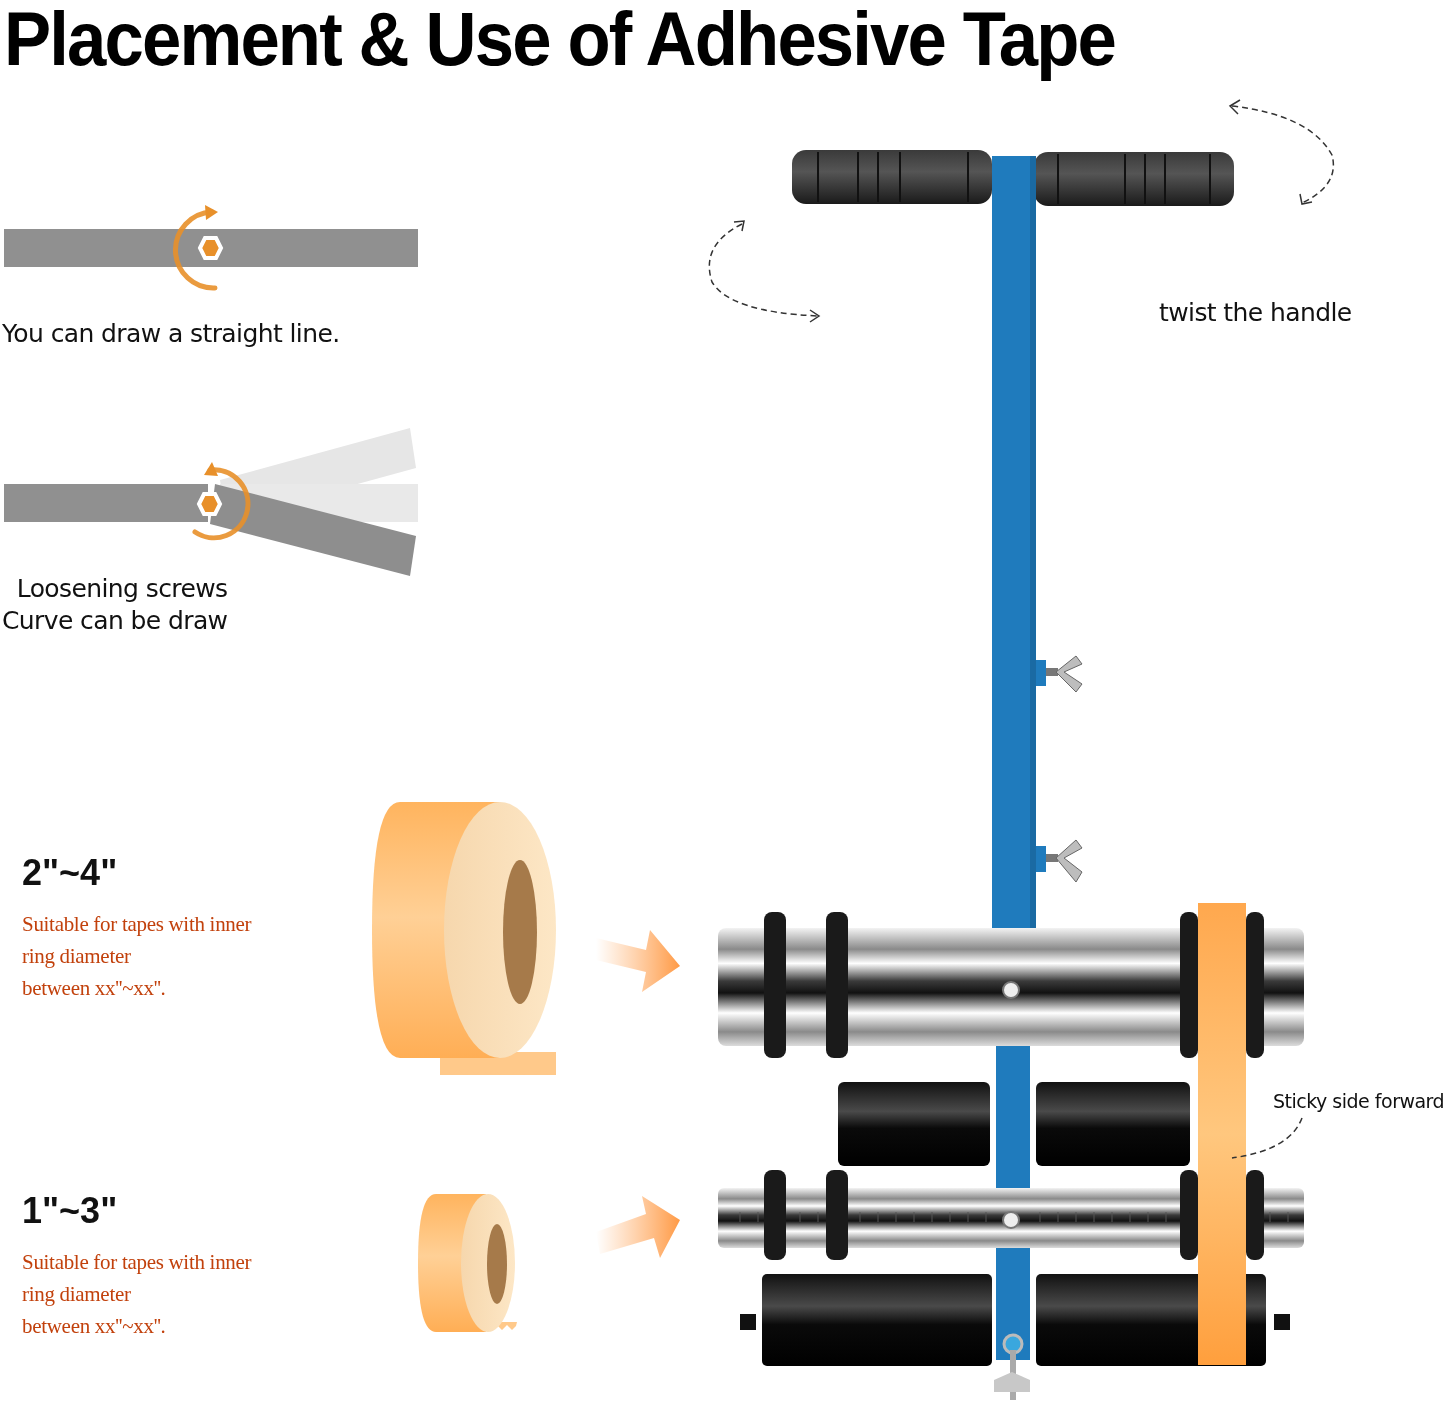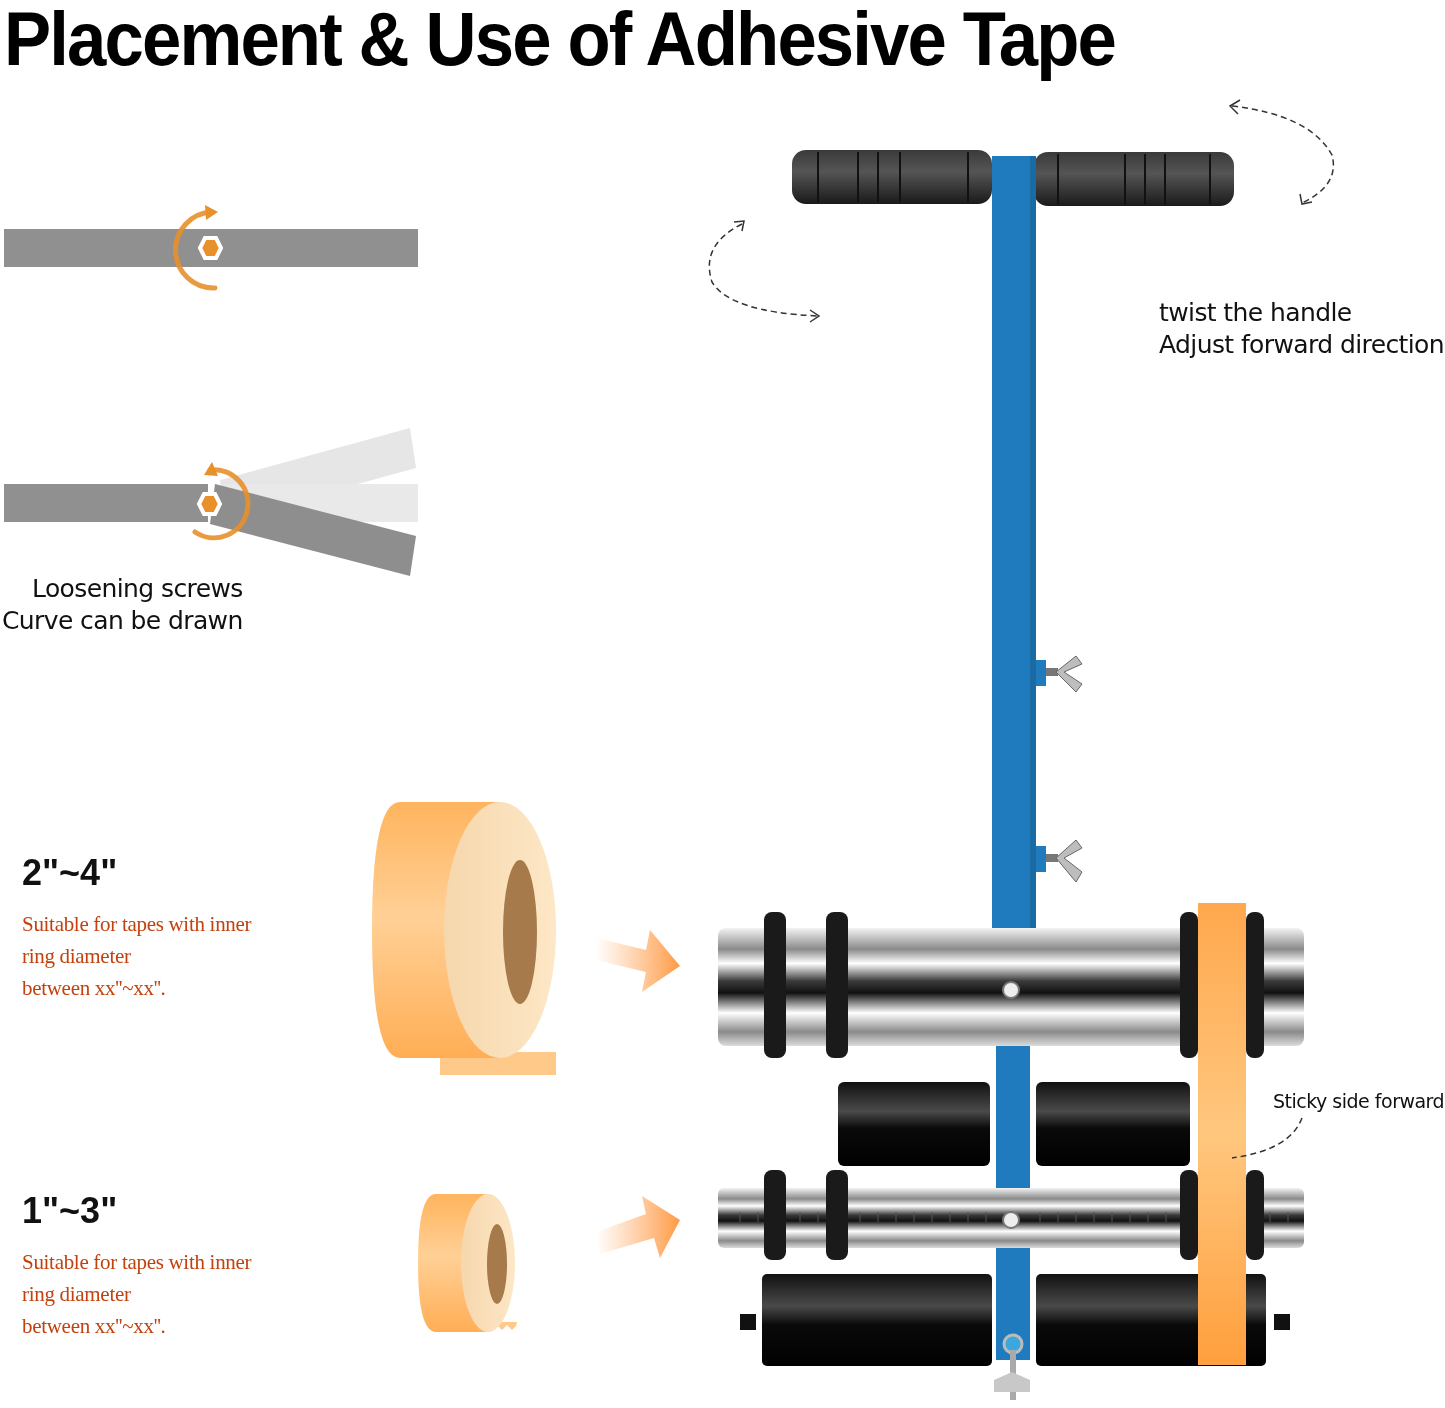--- a/index.html
+++ b/index.html
@@ -19,35 +19,36 @@
 <div class="abs title">Placement &amp; Use of Adhesive Tape</div>
 
 <svg style="left:0;top:200px;" width="430" height="95">
   <rect x="4" y="29" width="414" height="38" fill="#909090"></rect>
   <path d="M 215 88 A 34 34 0 1 1 212 12" fill="none" stroke="#e8902a" stroke-width="5" stroke-linecap="round" opacity="0.9"></path>
   <polygon points="205,5 218,12 206,20" fill="#e8902a"></polygon>
   <polygon points="200,48 205,38 216,38 221,48 216,58 205,58" fill="#e8902a" stroke="#fff" stroke-width="4"></polygon>
 </svg>
 
 <div class="abs caption" style="left:2px;top:318px;">
+  <div>You can draw a straight line.</div>
 </div>
 
 <svg style="left:0;top:420px;" width="430" height="170">
   <polygon points="220,60 410,8 416,48 226,100" fill="#e6e6e6"></polygon>
   <rect x="220" y="64" width="198" height="38" fill="#e9e9e9"></rect>
   <rect x="4" y="64" width="204" height="38" fill="#909090"></rect>
   <polygon points="215,64 416,116 410,156 210,104" fill="#8e8e8e"></polygon>
   <path d="M 195 112 A 34 34 0 1 0 210 50" fill="none" stroke="#e8902a" stroke-width="5" stroke-linecap="round" opacity="0.9"></path>
   <polygon points="204,55 212,42 218,56" fill="#e8902a"></polygon>
   <polygon points="199,84 204,74 215,74 220,84 215,94 204,94" fill="#e8902a" stroke="#fff" stroke-width="4"></polygon>
 </svg>
 
 <div class="abs caption" style="left:2px;top:573px;text-align:right;">
   <div>Loosening screws</div>
-  <div>Curve can be drawn</div>
+  <div>Curve can be draw</div>
 </div>
 
 <div class="abs size-head" style="left:22px;top:852px;">2"~4"</div>
 <div class="abs size-desc" style="left:22px;top:908px;">
   <div>Suitable for tapes with inner</div>
   <div>ring diameter</div>
   <div>between xx''~xx''.</div>
 </div>
 
 <div class="abs size-head" style="left:22px;top:1190px;">1"~3"</div>
@@ -216,16 +217,15 @@
     <circle cx="1013" cy="1344" r="9" fill="#3aa7de" stroke="#bbb" stroke-width="3"></circle>
     <rect x="1010" y="1350" width="6" height="50" fill="#aaa"></rect>
     <path d="M 994 1380 L 1012 1372 L 1030 1380 L 1030 1392 L 994 1392 Z" fill="#c8c8c8"></path>
   </g>
 
   <path d="M 1302 1118 Q 1290 1150 1232 1158" fill="none" stroke="#333" stroke-width="1.5" stroke-dasharray="6 4"></path>
 </svg>
 
 <div class="abs caption" style="left:1111px;top:297px;margin-left:48px;">
   <div>twist the handle</div>
-  <div>Adjust forward direction</div>
 </div>
 
 <div class="abs sticky" style="left:1273px;top:1090px;">Sticky side forward</div>
 
 </body></html>

